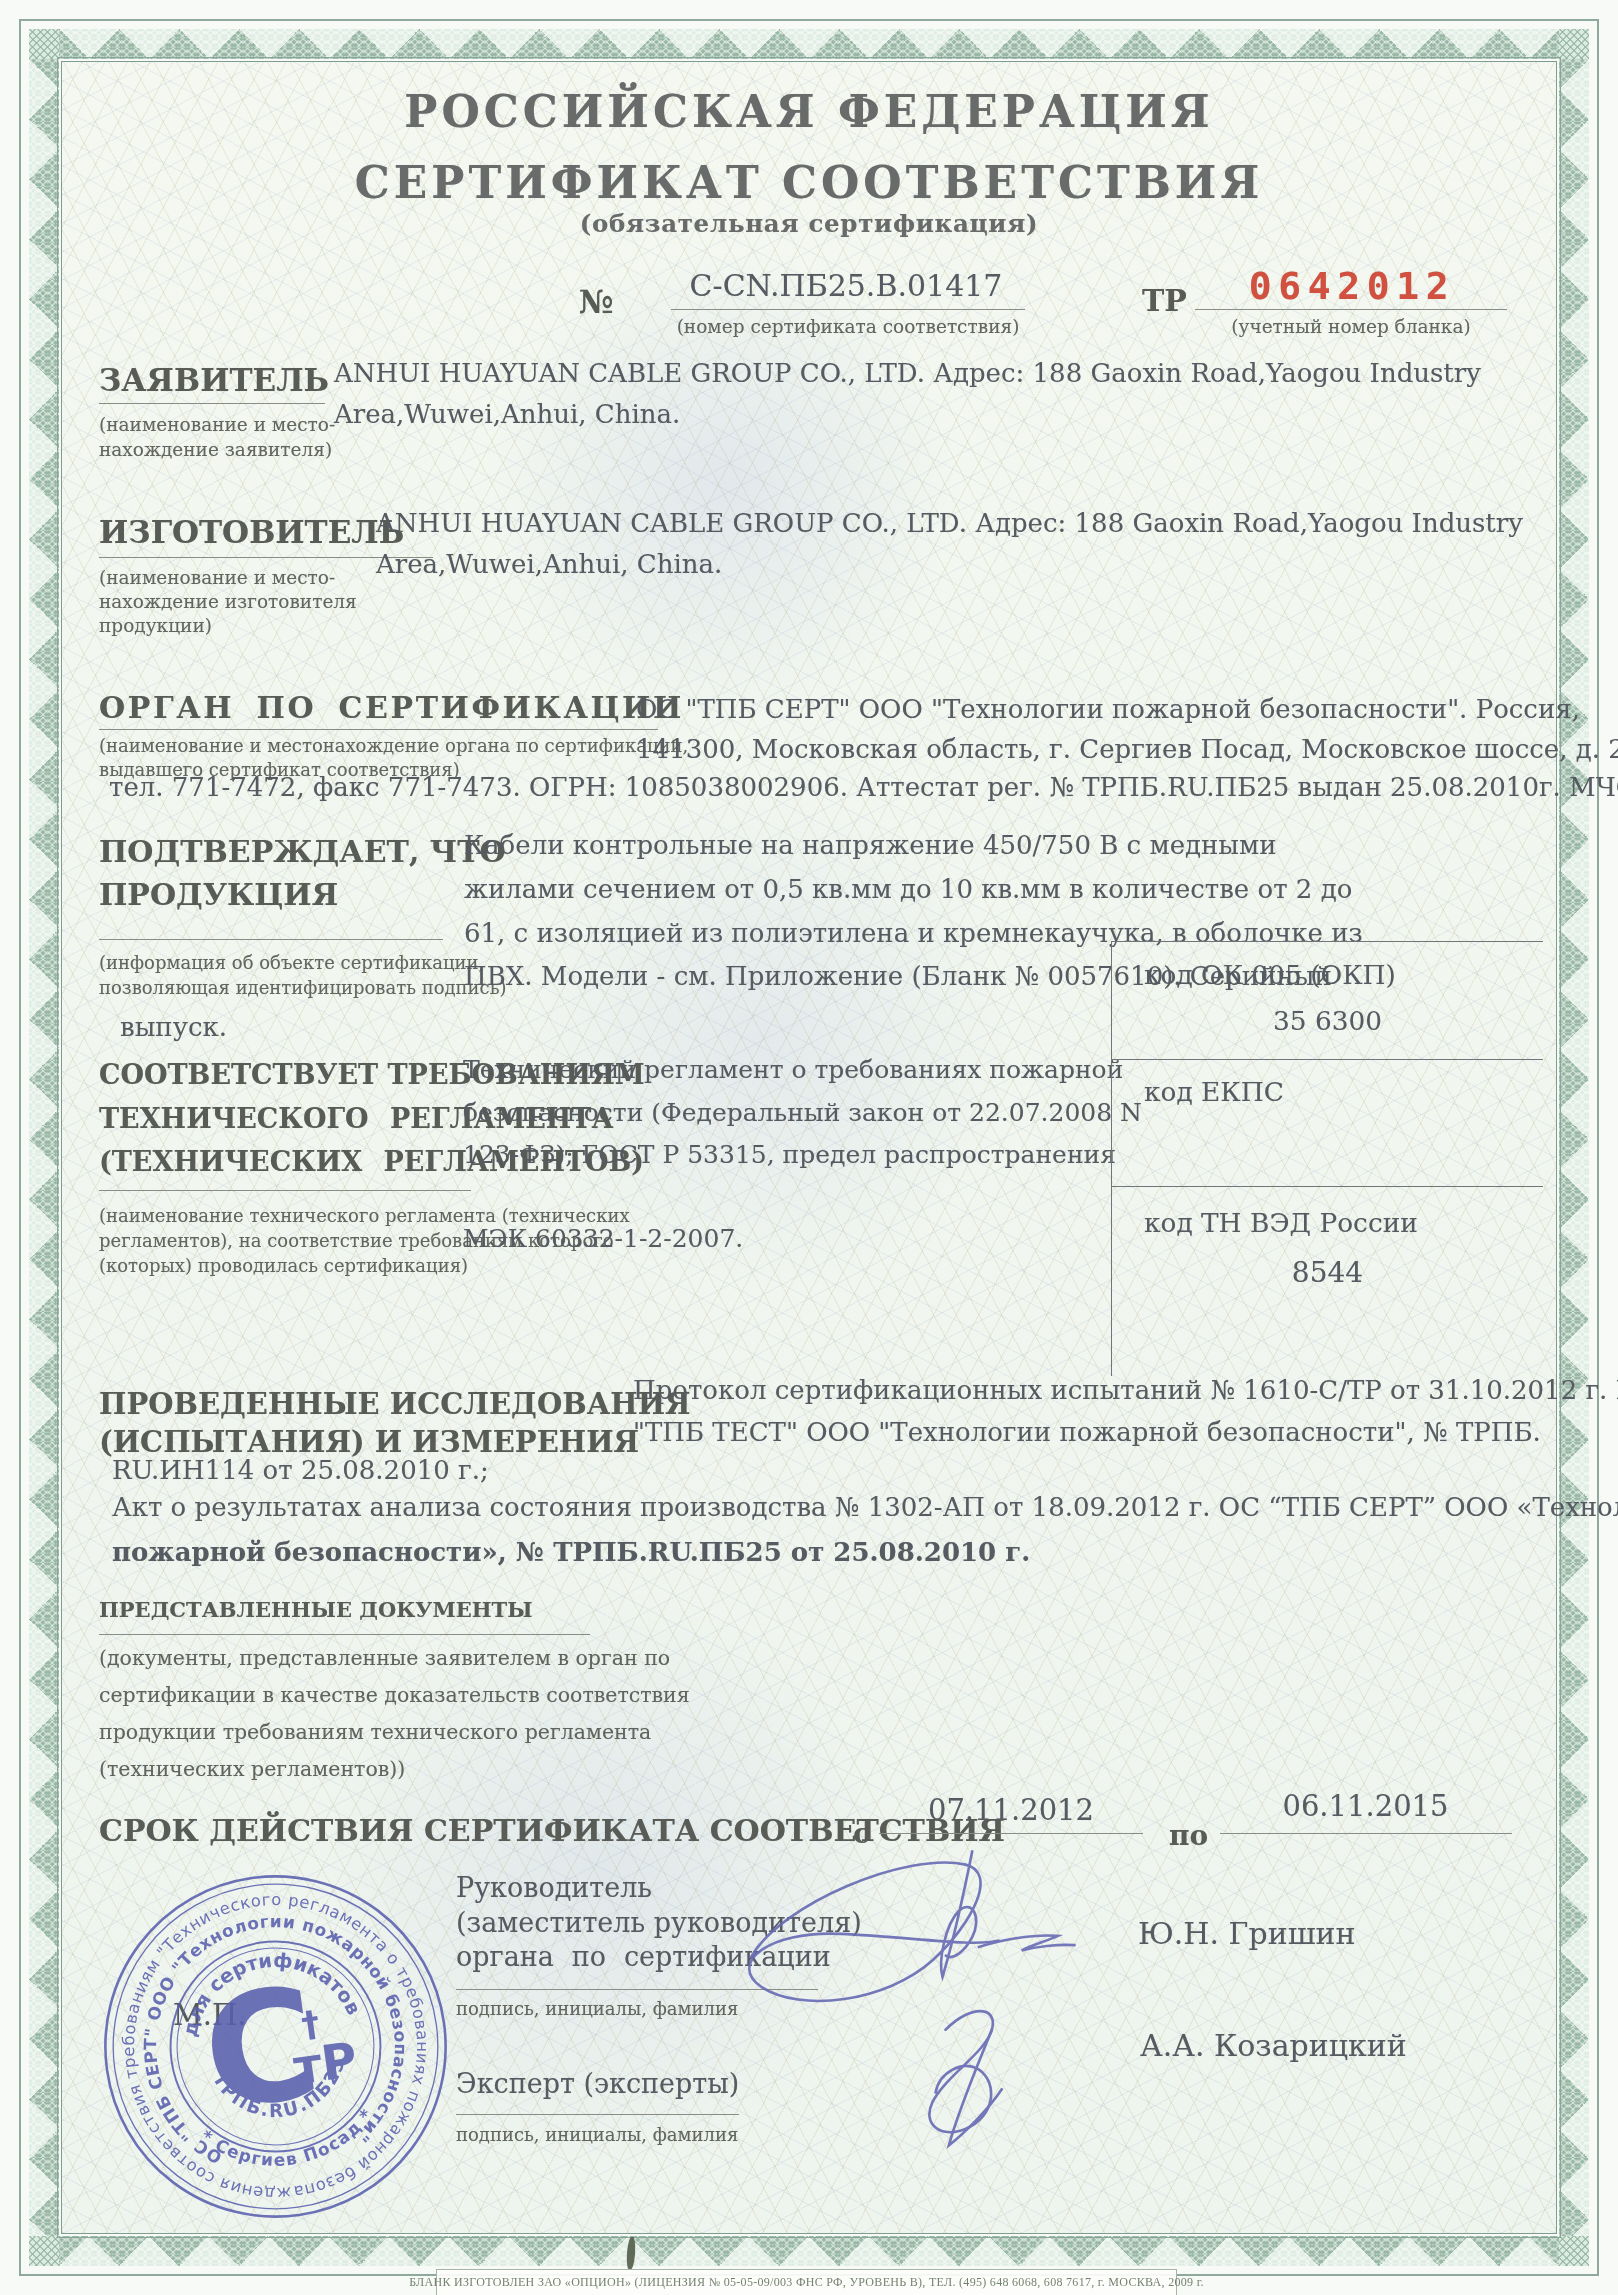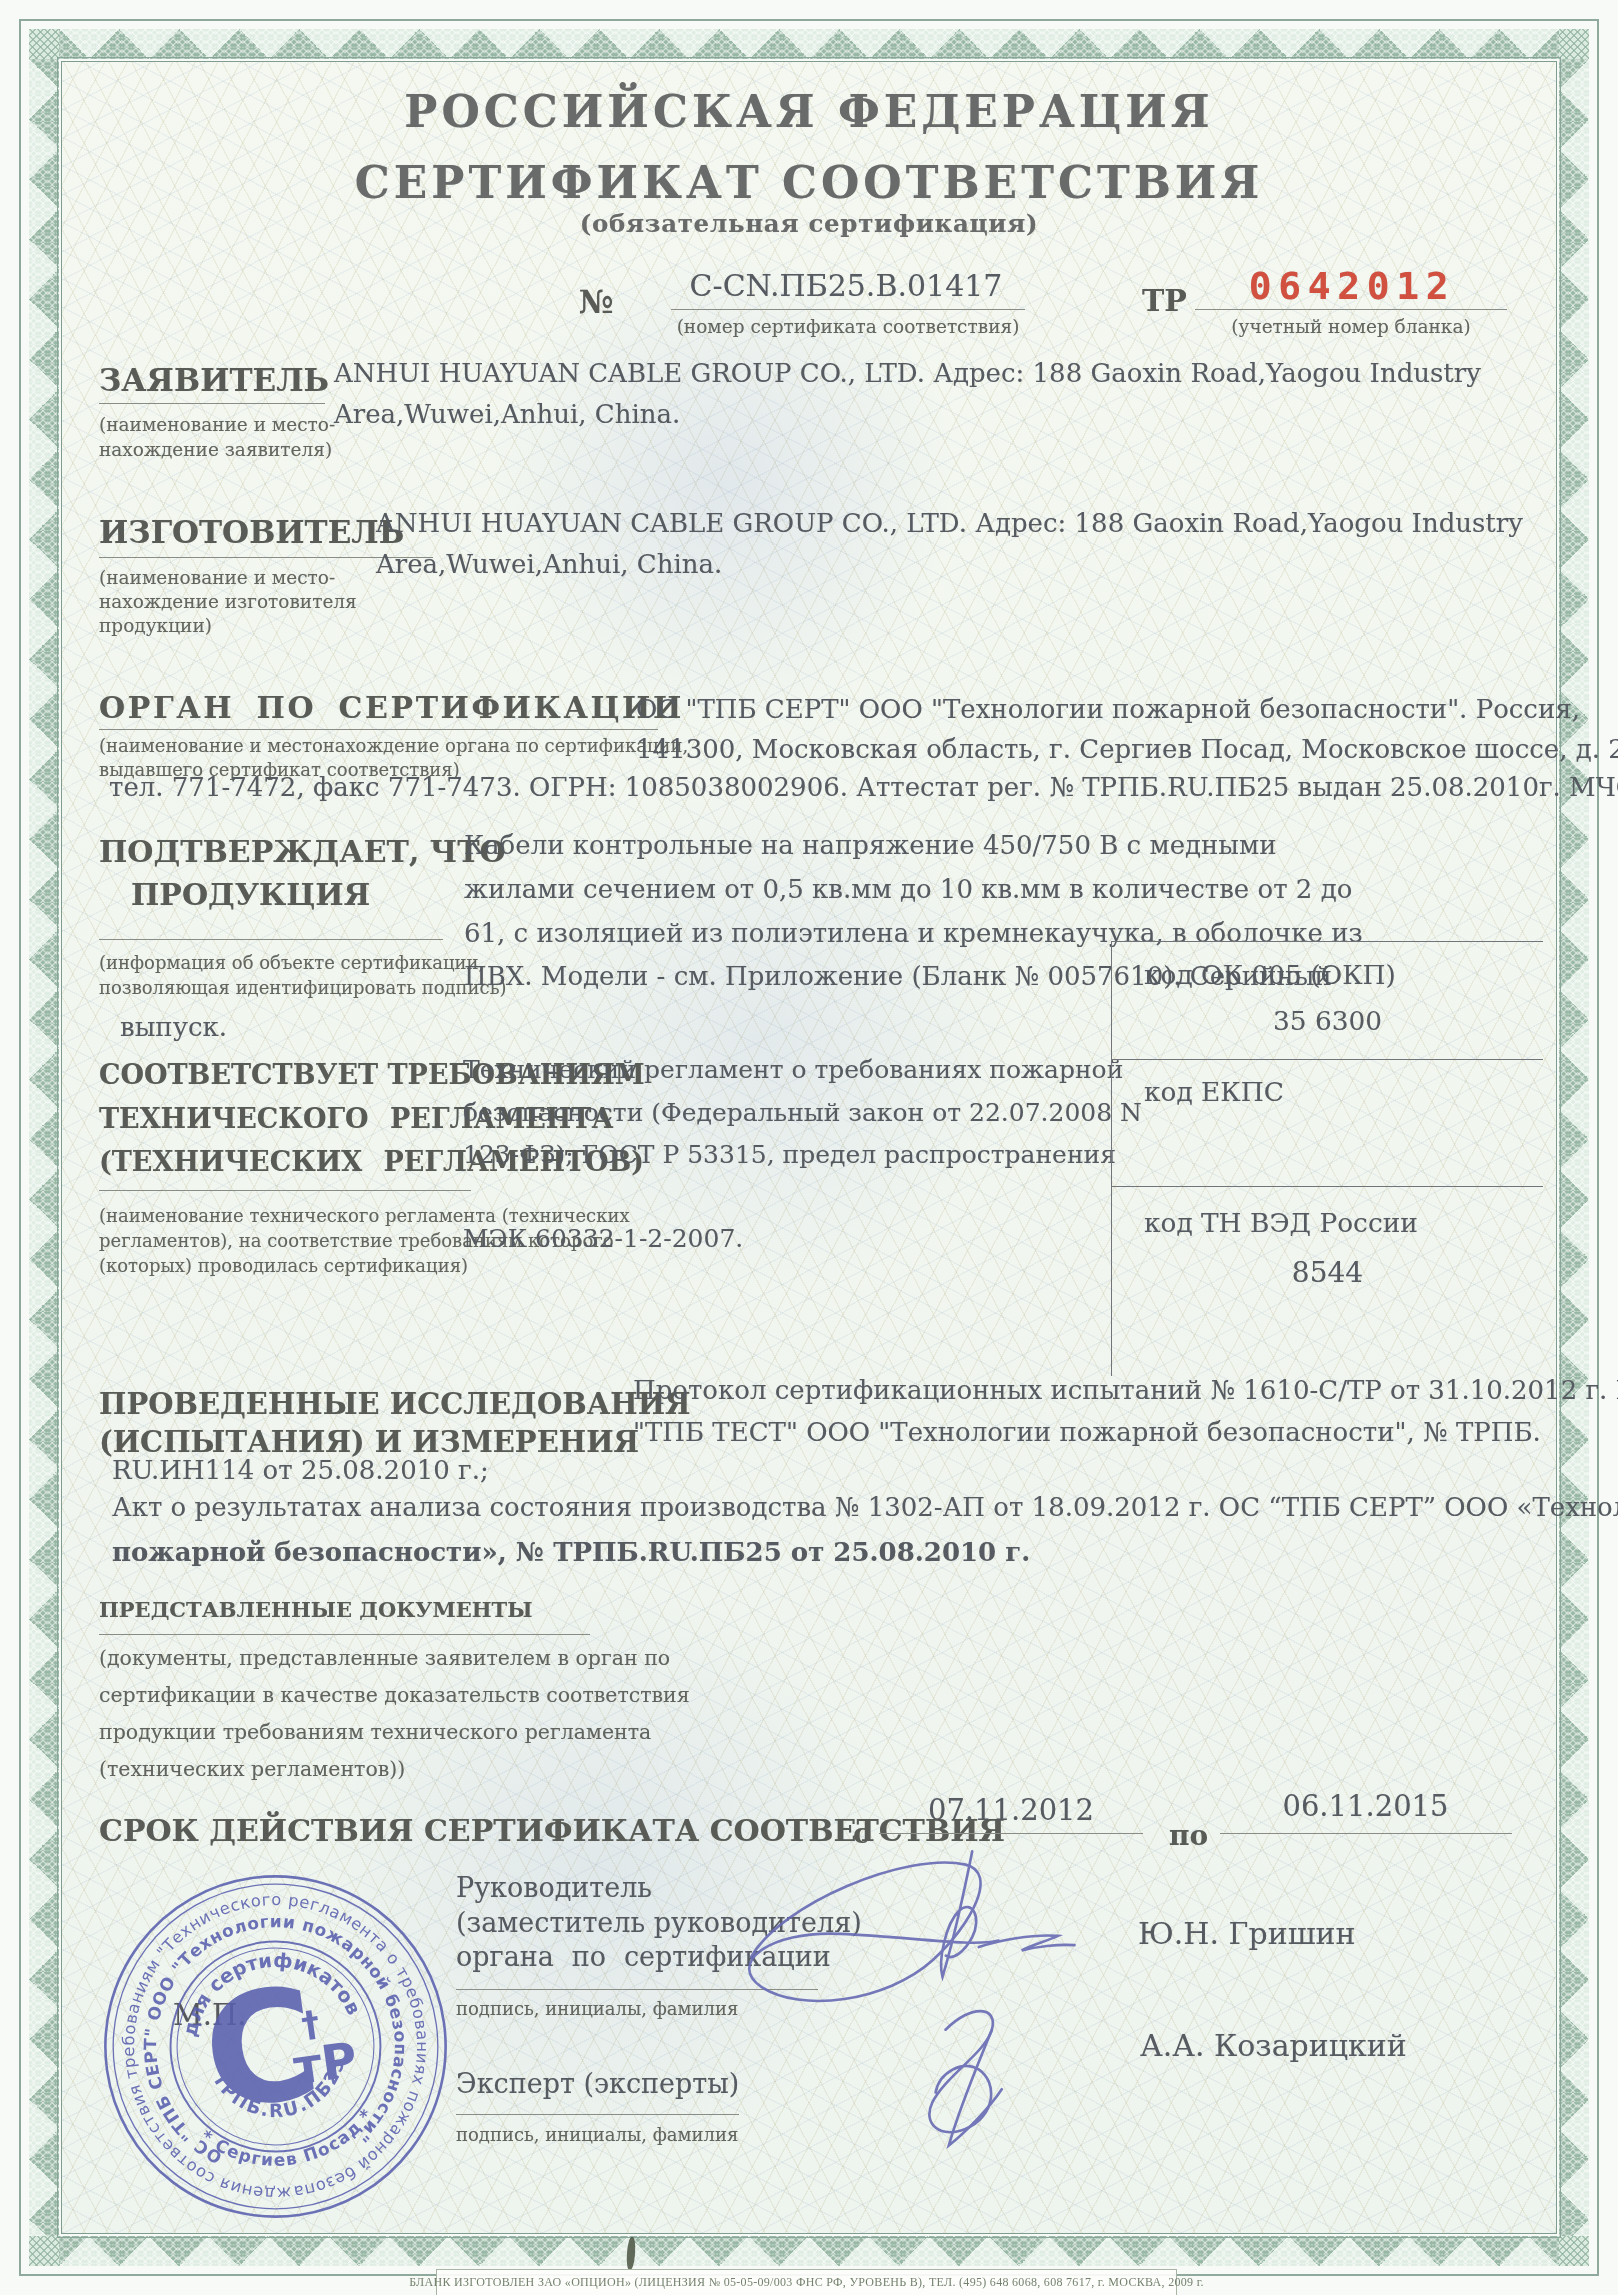--- a/index.html
+++ b/index.html
@@ -110,21 +110,21 @@
 
   <div class="t lbl" style="left:99px;top:690px;font-size:30px;letter-spacing:2.6px;word-spacing:9.3px;">ОРГАН ПО СЕРТИФИКАЦИИ</div>
   <div class="ul" style="left:99px;top:729px;width:559px;"></div>
   <div class="t" style="left:99px;top:735px;font-size:18px;color:#63665e;">(наименование и местонахождение органа по сертификации,</div>
   <div class="t" style="left:99px;top:759px;font-size:18px;color:#63665e;">выдавшего сертификат соответствия)</div>
   <div class="t val" style="left:636px;top:694px;">ОС "ТПБ СЕРТ" ООО "Технологии пожарной безопасности". Россия,</div>
   <div class="t val" style="left:636px;top:734px;">141300, Московская область, г. Сергиев Посад, Московское шоссе, д. 25,</div>
   <div class="t val" style="left:109px;top:772px;">тел. 771-7472, факс 771-7473. ОГРН: 1085038002906. Аттестат рег. № ТРПБ.RU.ПБ25 выдан 25.08.2010г. МЧС России.</div>
 
   <div class="t lbl" style="left:99px;top:834px;font-size:30px;">ПОДТВЕРЖДАЕТ, ЧТО</div>
-  <div class="t lbl" style="left:99px;top:877px;font-size:30px;margin-left:32px;">ПРОДУКЦИЯ</div>
+  <div class="t lbl" style="left:99px;top:877px;font-size:30px;">ПРОДУКЦИЯ</div>
   <div class="ul" style="left:99px;top:939px;width:344px;"></div>
   <div class="t" style="left:99px;top:952px;font-size:18px;color:#63665e;">(информация об объекте сертификации,</div>
   <div class="t" style="left:99px;top:977px;font-size:18px;color:#63665e;">позволяющая идентифицировать подпись)</div>
   <div class="t val" style="left:120px;top:1012px;">выпуск.</div>
   <div class="t val" style="left:464px;top:830px;">Кабели контрольные на напряжение 450/750 В с медными</div>
   <div class="t val" style="left:464px;top:874px;">жилами сечением от 0,5 кв.мм до 10 кв.мм в количестве от 2 до</div>
   <div class="t val" style="left:464px;top:918px;">61, с изоляцией из полиэтилена и кремнекаучука, в оболочке из</div>
   <div class="t val" style="left:464px;top:961px;">ПВХ. Модели - см. Приложение (Бланк № 0057610). Серийный</div>
   <div class="codebox" style="left:1111px;top:941px;width:431px;height:118px;">
     <div class="t code-lbl" style="left:32px;top:17px;">код ОК 005 (ОКП)</div>

